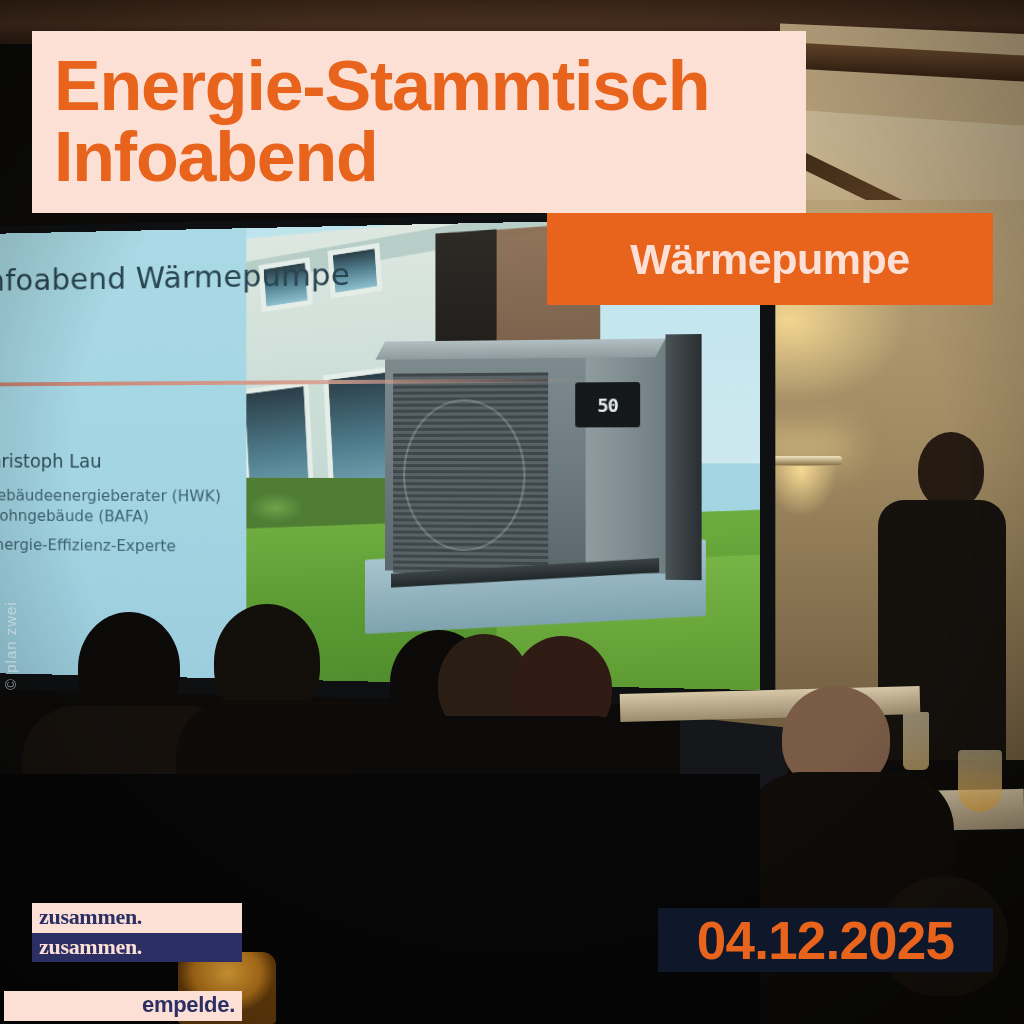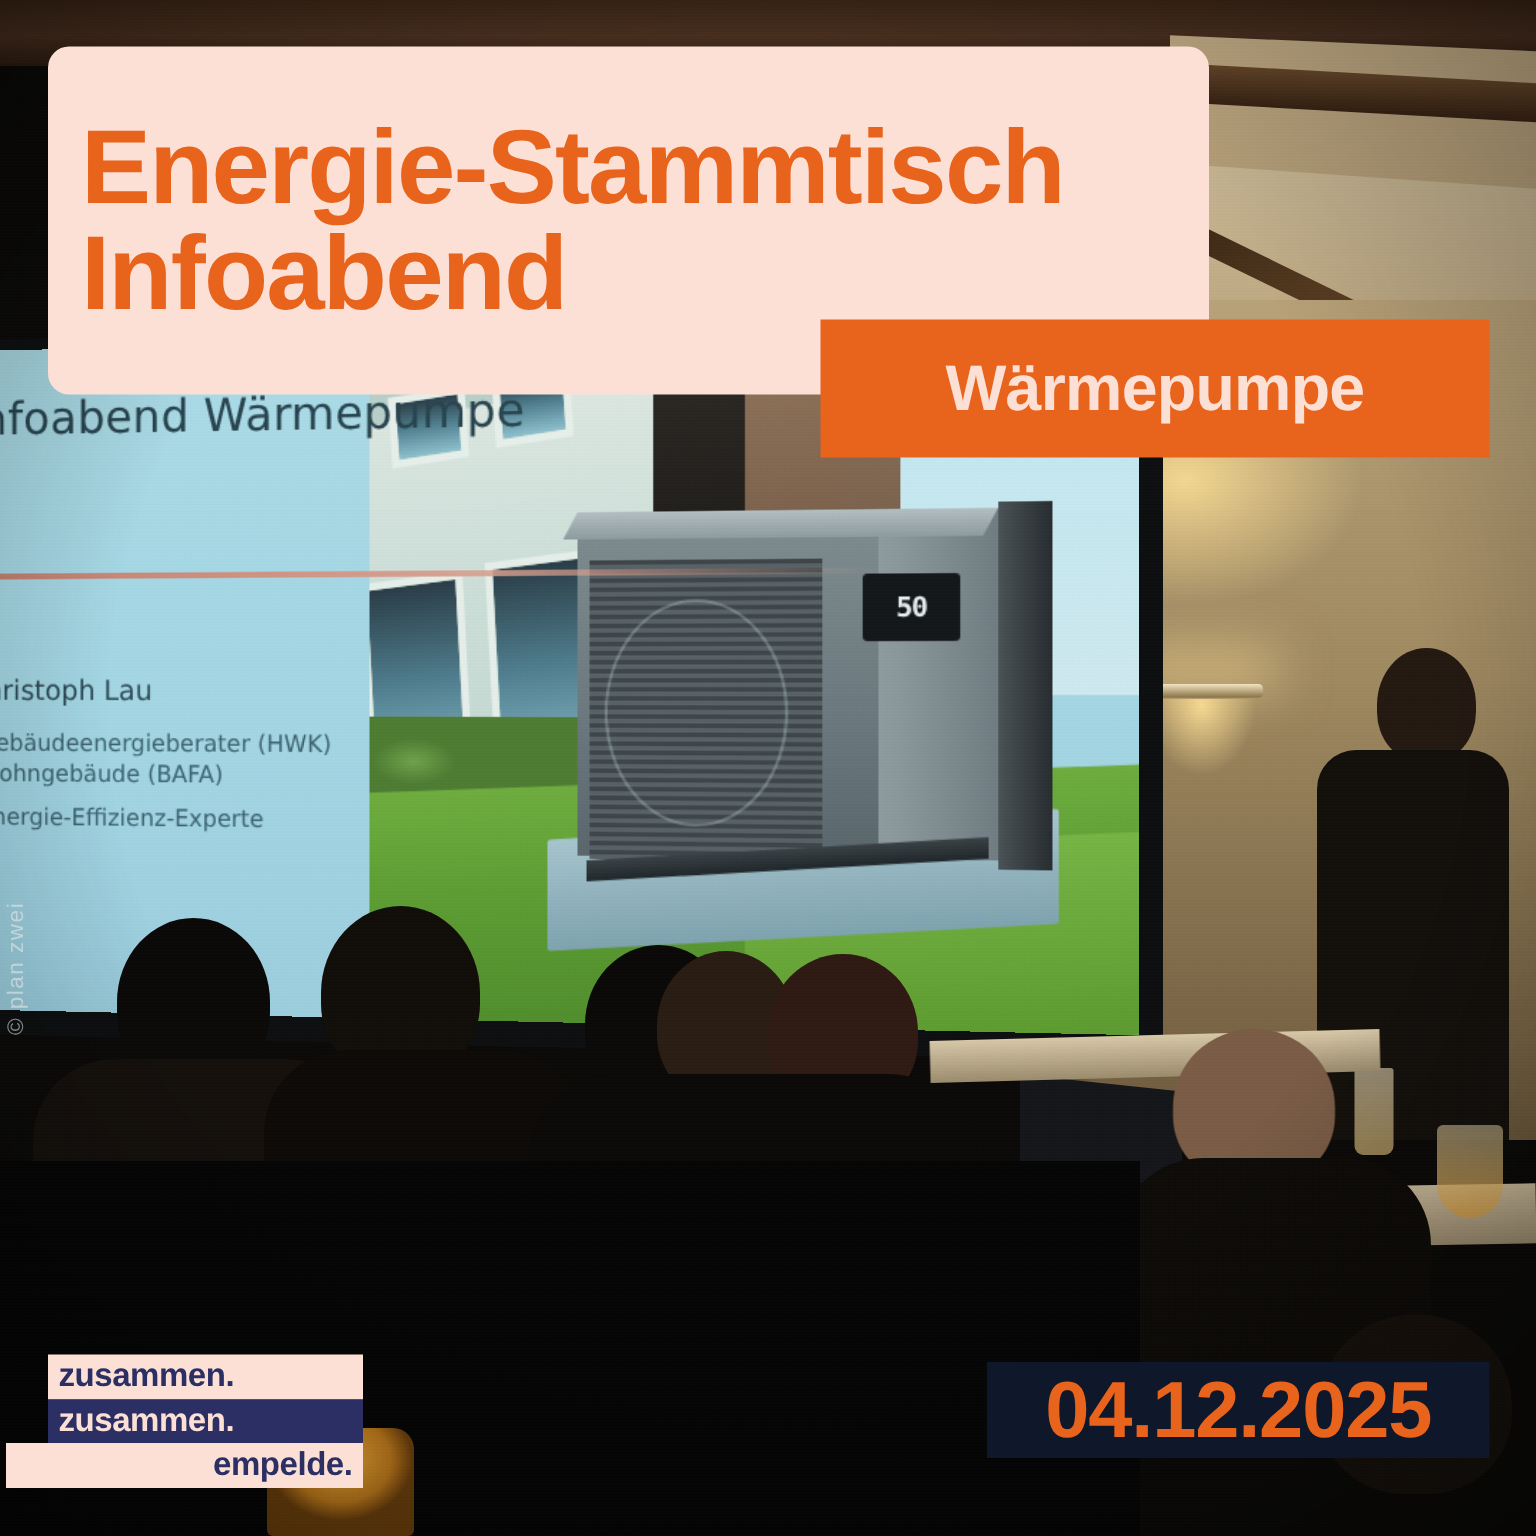--- a/index.html
+++ b/index.html
@@ -222,25 +222,24 @@
       repeating-linear-gradient(0deg, rgba(255,255,255,.05) 0 1px, rgba(0,0,0,.05) 1px 2px),
       repeating-linear-gradient(90deg, rgba(255,255,255,.04) 0 1px, rgba(0,0,0,.04) 1px 2px);
   }
   .vignette{
     position:absolute;inset:0;pointer-events:none;
     background:radial-gradient(ellipse 78% 74% at 50% 46%, rgba(0,0,0,0) 55%, rgba(0,0,0,.45) 100%);
   }
 
   
   .title-box{
-    position:absolute;left:32px;top:31px;width:774px;height:232px;
+    position:absolute;left:32px;top:31px;width:774px;height:182px;
     background:#fce0d6;
     display:flex;flex-direction:column;justify-content:center;
     padding:0 0 0 22px;
-    border-radius:14px;
   }
   .title-box .line{
     color:#e8631b;font-weight:bold;font-size:70px;line-height:1.02;
     letter-spacing:-1.2px;white-space:nowrap;
   }
   .badge{
     position:absolute;left:547px;top:213px;width:446px;height:92px;
     background:#e8631b;display:flex;align-items:center;justify-content:center;
   }
   .badge span{
@@ -256,22 +255,22 @@
 
   .logo{position:absolute;left:32px;top:903px;width:210px;}
   .logo div{
     display:inline-block;font-weight:bold;font-size:22px;
     letter-spacing:-.3px;padding:2px 7px 3px;line-height:1.12;
   }
   .logo .l1{background:#fce0d6;color:#2b2f63;}
   .logo .l2{background:#2b2f63;color:#fce0d6;}
   .logo .l3{background:#fce0d6;color:#2b2f63;}
   .logo .r2{text-align:left;}
-  .logo .r3{text-align:right;display:block;}
-  .logo .r1,.logo .r2{display:block;}
+  .logo .r3{text-align:right;display:block;margin-top:29px;}
+  .logo .r1,.logo .r2{display:block;font-family:Liberation Serif, serif;}
 
   .watermark{
     position:absolute;left:2px;top:690px;
     color:rgba(235,235,235,.55);font-size:15px;letter-spacing:1px;
     transform:rotate(-90deg);transform-origin:left top;
     white-space:nowrap;
   }
 </style>
 </head>
 <body>

